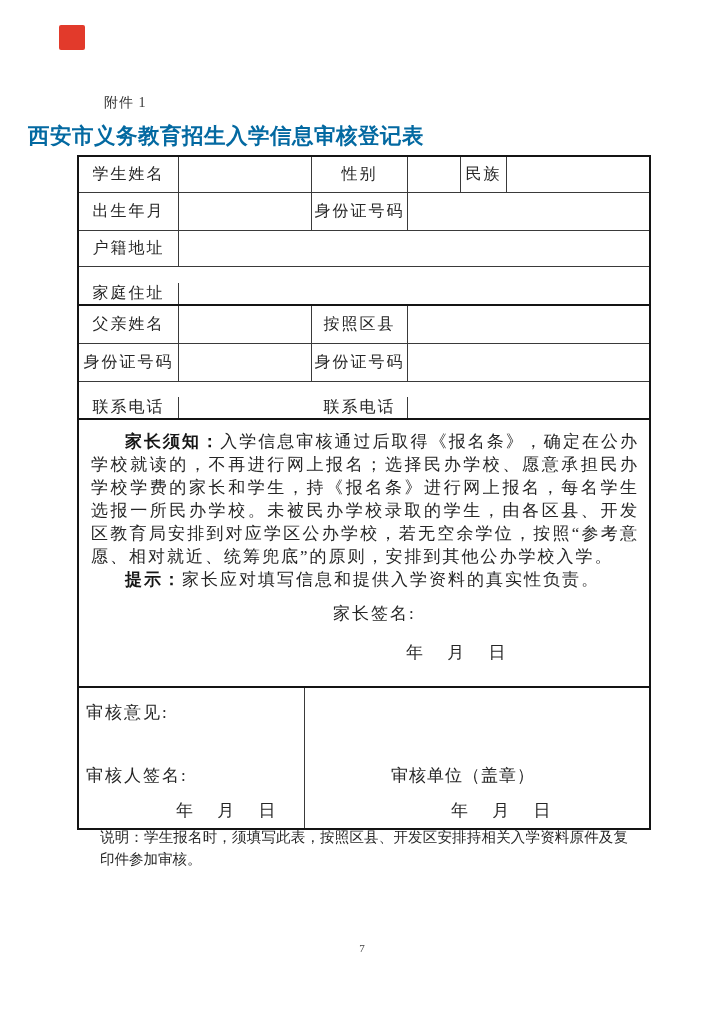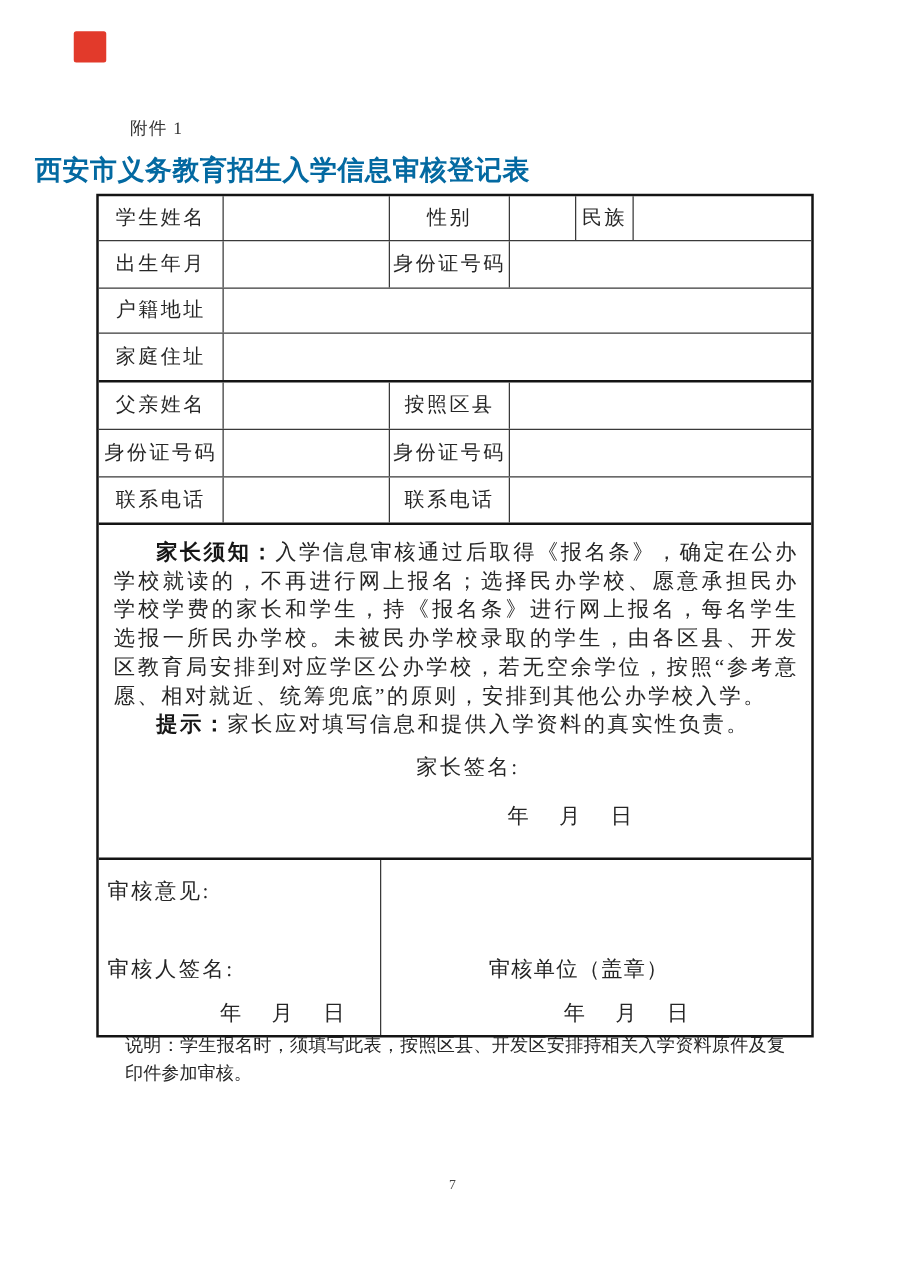--- a/index.html
+++ b/index.html
@@ -19,21 +19,21 @@
   }
   .doc-title {
     position:absolute; top:121px; left:0; width:100%; text-align:left;
     font-size:21.5px; font-weight:bold; color:#0369a1; letter-spacing:0.5px;padding-left:28px;
   }
   .form-table {
     position:absolute; left:77px; top:155px; width:574px;
     border:2.5px solid #141414; box-sizing:border-box; background:#fff;
   }
   .row { display:flex; border-bottom:1px solid #3a3a3a; }
-  .row.thick { border-bottom:2.5px solid #141414; }
+  .row.thick { border-bottom:2.5px solid #141414;align-items:flex-end; }
   .row.last { border-bottom:none; }
   .cell {
     box-sizing:border-box; border-right:1px solid #3a3a3a;
     display:flex; align-items:center; justify-content:center;
     font-size:16px; letter-spacing:2px; color:#262626;
   }
   .cell.end { border-right:none; }
   .grow { flex:1; }
   .w100 { width:100px; } .w133 { width:133px; } .w96 { width:96px; }
   .w53 { width:53px; } .w46 { width:46px; }

